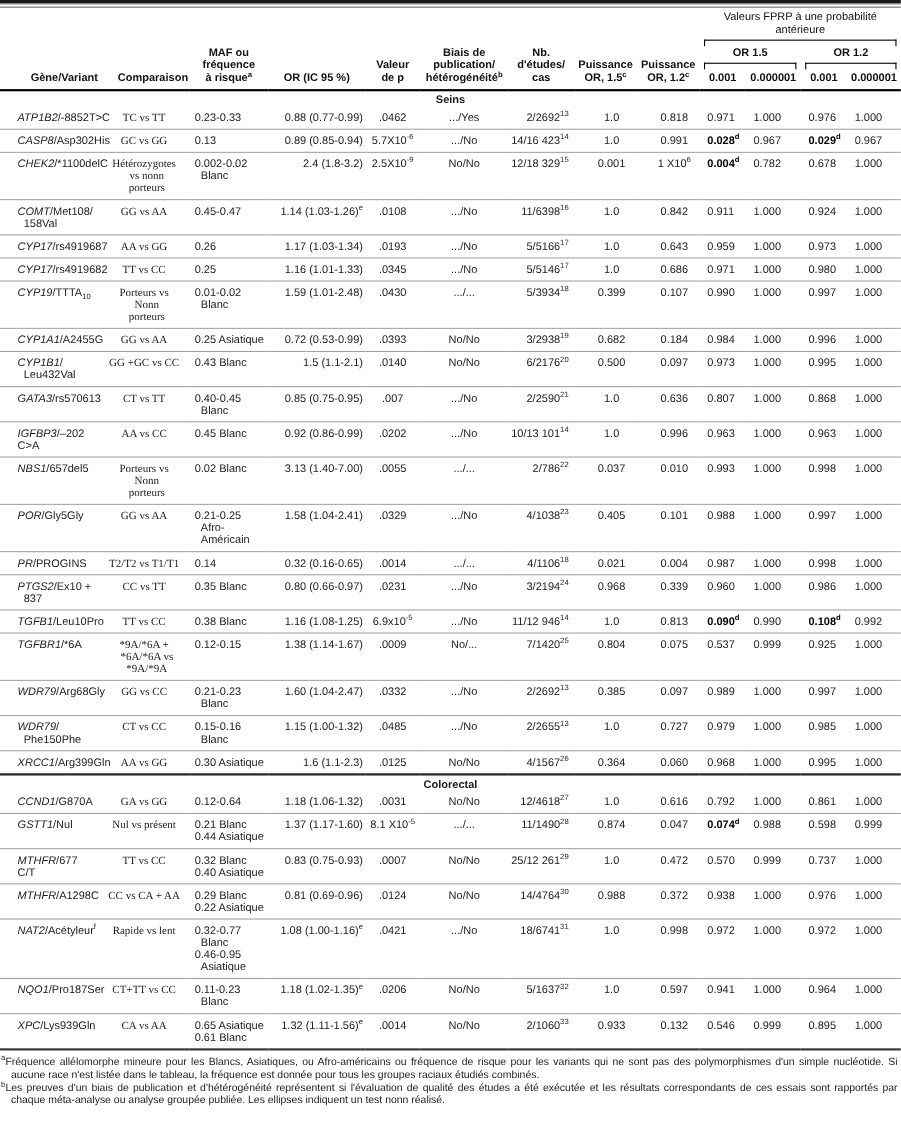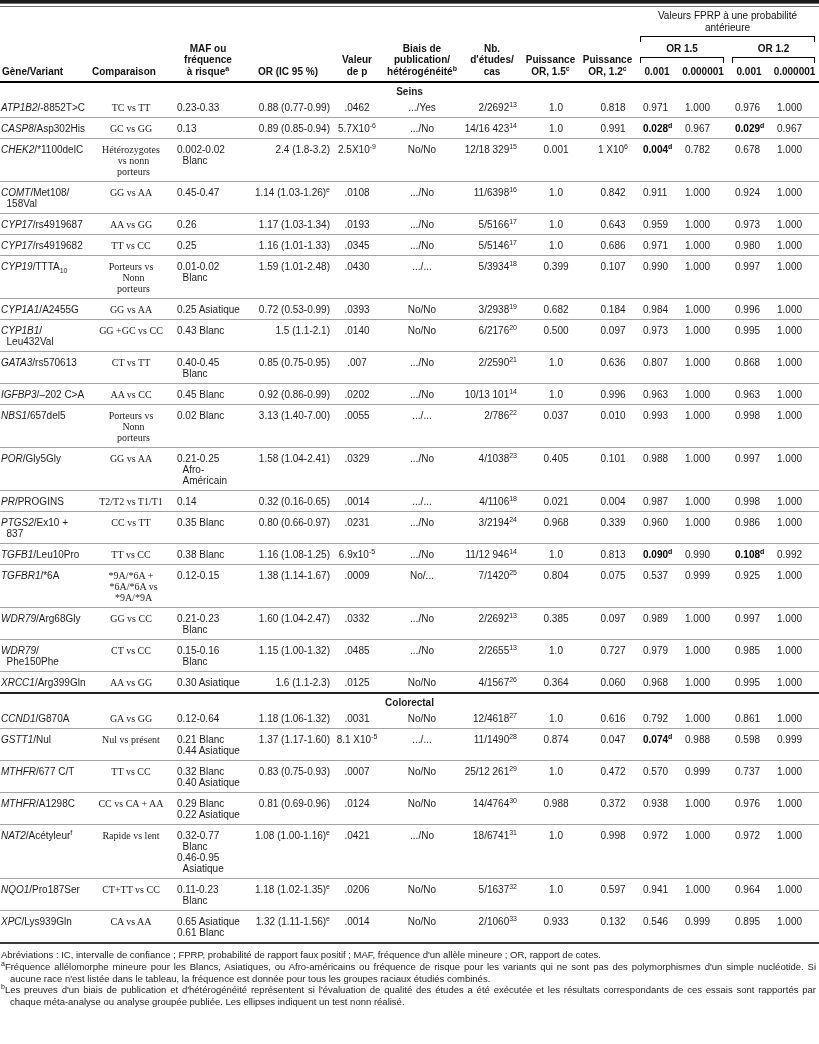--- a/index.html
+++ b/index.html
@@ -5,33 +5,33 @@
   html,body{margin:0;padding:0;background:#fff;}
   body{width:819px;font-family:"Liberation Sans","DejaVu Sans",sans-serif;color:#1b1b1b;-webkit-font-smoothing:antialiased;}
   .page{width:819px;min-height:1044px;box-sizing:border-box;background:#fff;}
   .top-rule{height:3px;background:#1a1a1a;}
   .title{font-size:12.5px;line-height:1.3;padding:7px 6px 7px 2px;color:#111;}
   .title b{font-size:14.5px;letter-spacing:.2px;}
   .rule-double{height:2px;border-top:1px solid #6e6e6e;border-bottom:1px solid #6e6e6e;margin:0;}
   table{width:819px;border-collapse:collapse;table-layout:fixed;font-size:10px;border-bottom:2px solid #3a3a3a;}
   thead{border-bottom:2px solid #000;}
   thead th{font-weight:bold;vertical-align:bottom;text-align:center;padding:1px 1px 4px;line-height:11.5px;font-size:10px;color:#111;}
-  thead th.hl{text-align:left;padding-left:2px;}
+  thead th.hl{text-align:right;padding-left:2px;}
   .pre{white-space:pre-line;}
   .prew{white-space:pre-wrap;}
   th.spanner{vertical-align:bottom;padding-bottom:0;}
   .spanner-label{font-weight:normal;line-height:11.5px;padding:2px 4px 1px;}
   .bracket{height:5px;border-top:1px solid #000;border-left:1px solid #000;border-right:1px solid #000;margin:2px 3px 0;}
   th.num-h{padding-top:3px;padding-bottom:4px;}
   tbody td{vertical-align:top;border-top:1px solid #a3a3a3;padding:5px 2px 4px;line-height:11px;font-size:10px;}
   tbody tr.first td{border-top:none;}
   tbody tr.section-row td{border-top:none;padding:3px 0 0;}
   tbody tr.section-row.strong td{border-top:2px solid #222;}
   td.section{font-weight:bold;text-align:center;}
-  td.gene{text-align:left;padding-left:1px;}
+  td.gene{text-align:left;padding-left:16px;}
   td.gene i{font-style:italic;}
   td.comp{text-align:center;font-family:Liberation Serif, serif;}
   td.maf{text-align:left;padding-left:5px;}
   td.or{text-align:right;}
   td.p{text-align:center;}
   td.bias{text-align:center;}
   td.n{text-align:right;padding-right:5px;}
   td.pw{text-align:center;padding-left:13px;}
   td.f{text-align:left;padding-left:7px;}
   .bold{font-weight:bold;color:#000;}
@@ -541,18 +541,17 @@
           <td class="pw">0.132</td>
           <td class="f"><span class="">0.546</span></td>
           <td class="f"><span class="">0.999</span></td>
           <td class="f"><span class="">0.895</span></td>
           <td class="f"><span class="">1.000</span></td>
         </tr>
       </tbody>
   </table>
 
   <div class="footnotes">
-      <div class="fn">Abréviations : IC, intervalle de confiance ; FPRP, probabilité de rapport faux positif ; MAF, fréquence d'un allèle mineure ; OR, rapport de cotes.</div>
       <div class="fn"><sup>a</sup>Fréquence allélomorphe mineure pour les Blancs, Asiatiques, ou Afro-américains ou fréquence de risque pour les variants qui ne sont pas des polymorphismes d'un simple nucléotide. Si aucune race n'est listée dans le tableau, la fréquence est donnée pour tous les groupes raciaux étudiés combinés.</div>
       <div class="fn"><sup>b</sup>Les preuves d'un biais de publication et d'hétérogénéité représentent si l'évaluation de qualité des études a été exécutée et les résultats correspondants de ces essais sont rapportés par chaque méta-analyse ou analyse groupée publiée. Les ellipses indiquent un test nonn réalisé.</div>
     </div>
 
 </div>
 
 </body></html>

